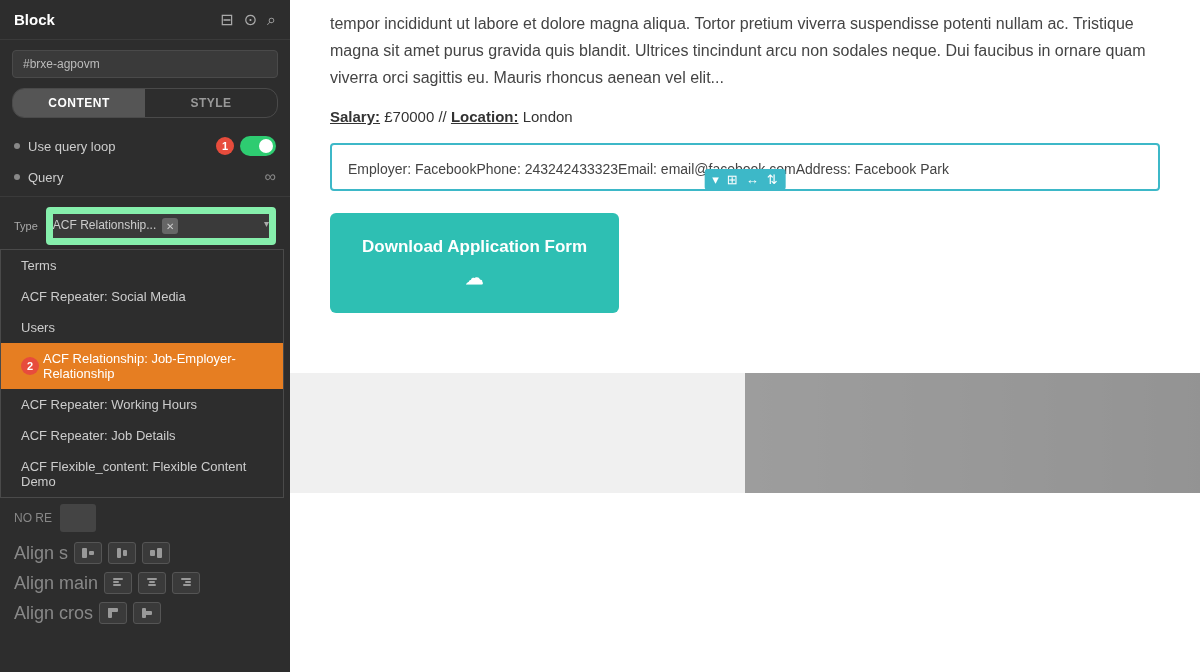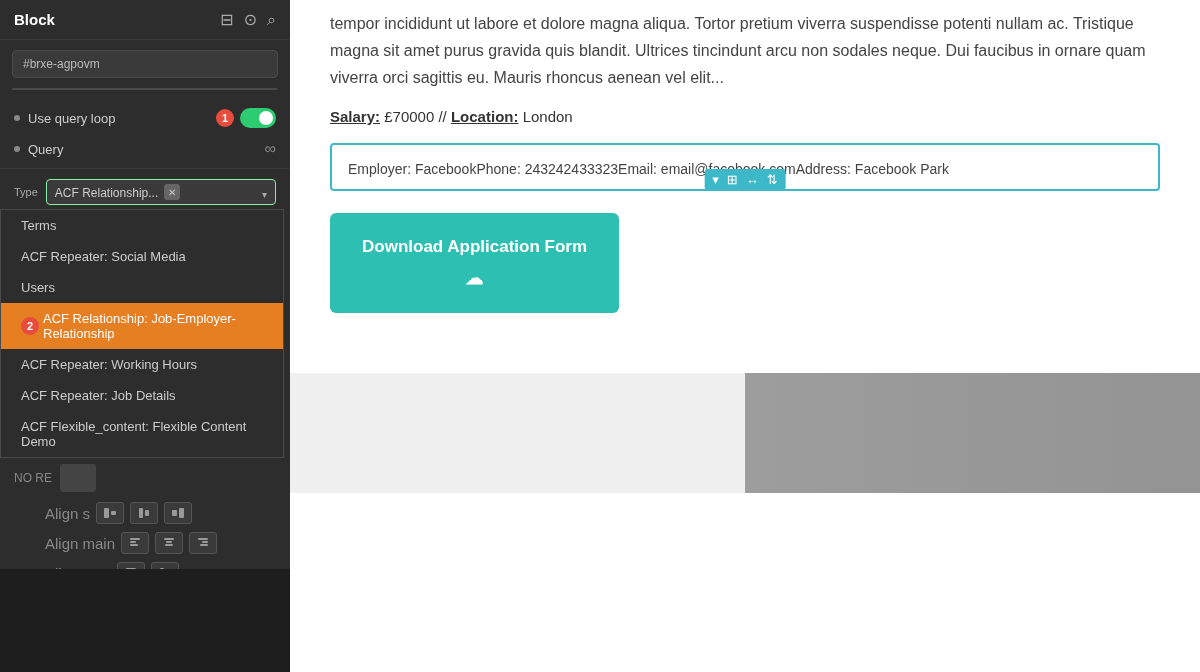--- a/index.html
+++ b/index.html
@@ -6,21 +6,21 @@
     body { font-family: -apple-system, BlinkMacSystemFont, 'Segoe UI', sans-serif; background: #1e1e1e; display: flex; width: 1200px; height: 672px; overflow: hidden; }
 
     
     .left-panel {
       width: 290px;
       min-width: 290px;
       background: #2d2d2d;
       color: #ccc;
       display: flex;
       flex-direction: column;
-      height: 569px;
+      height: 672px;
       overflow: hidden;
     }
 
     .panel-header {
       display: flex;
       align-items: center;
       justify-content: space-between;
       padding: 10px 14px;
       border-bottom: 1px solid #3a3a3a;
     }
@@ -157,25 +157,25 @@
     }
 
     .type-label {
       color: #aaa;
       font-size: 11px;
       text-align: center;
     }
 
     .type-select-box {
       display: flex;
-      align-items: flex-end;
+      align-items: flex-start;
       background: #3a3a3a;
-      border: 1px solid #86efac;
+      border: 7px solid #86efac;
       border-radius: 4px;
-      padding: 4px 8px;
+      padding: 4px 0;
       flex: 1;
       font-size: 12px;
       color: #ccc;
       cursor: pointer;
       gap: 6px;
     }
 
     .type-select-box .x-btn {
       background: #666;
       color: #ccc;
@@ -229,24 +229,23 @@
       background: #444;
       border-radius: 3px;
       margin-left: 8px;
     }
 
     
     .align-row {
       display: flex;
       align-items: center;
       padding: 4px 14px;
-      font-size: 15px;
+      font-size: 18px;
       color: #888;
       gap: 6px;
-      margin-left: 31px;
     }
 
     .align-icon-box {
       width: 28px;
       height: 22px;
       background: #3a3a3a;
       border: 1px solid #555;
       border-radius: 3px;
       display: flex;
       align-items: center;

